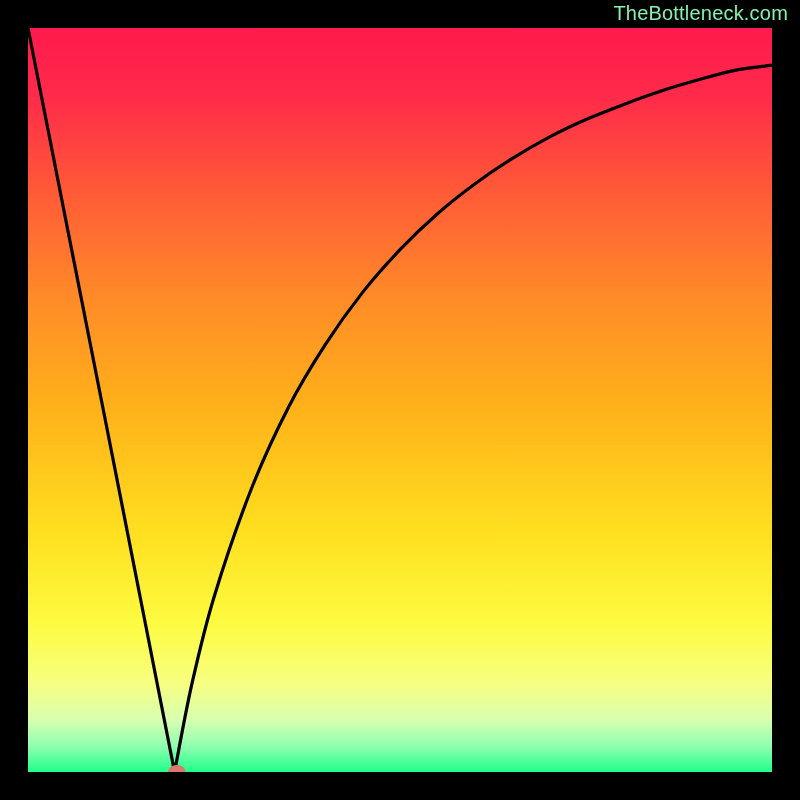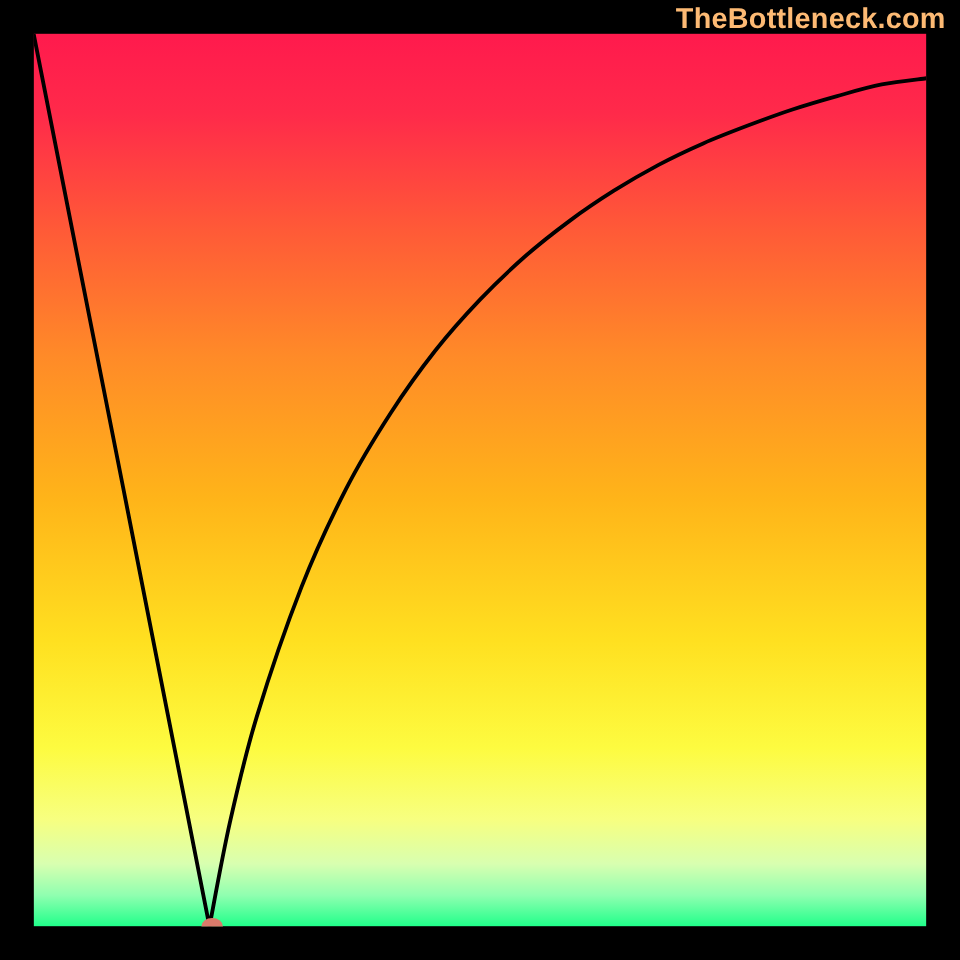--- a/index.html
+++ b/index.html
@@ -13,23 +13,23 @@
   .frame {
     width: 800px;
     height: 800px;
     background: #000;
     position: relative;
   }
   .watermark {
     position: absolute;
     top: 2px;
     right: 12px;
-    color: #fdba74;
-    font-size: 24px;
-    font-weight: 700;
+    color: #86efac;
+    font-size: 20px;
+    font-weight: 400;
     letter-spacing: 0.2px;
     z-index: 5;
   }
   .plot {
     position: absolute;
     top: 28px;
     left: 28px;
     width: 744px;
     height: 744px;
   }

